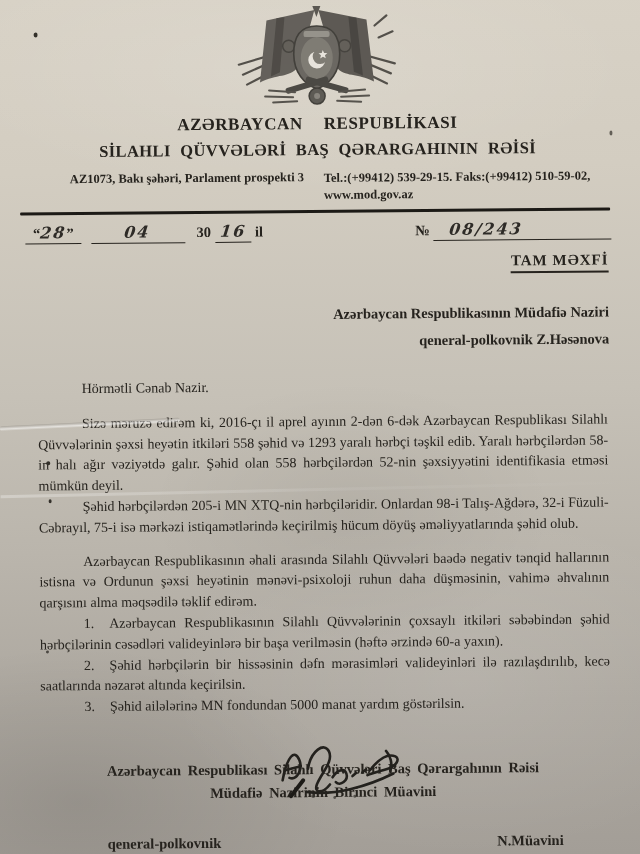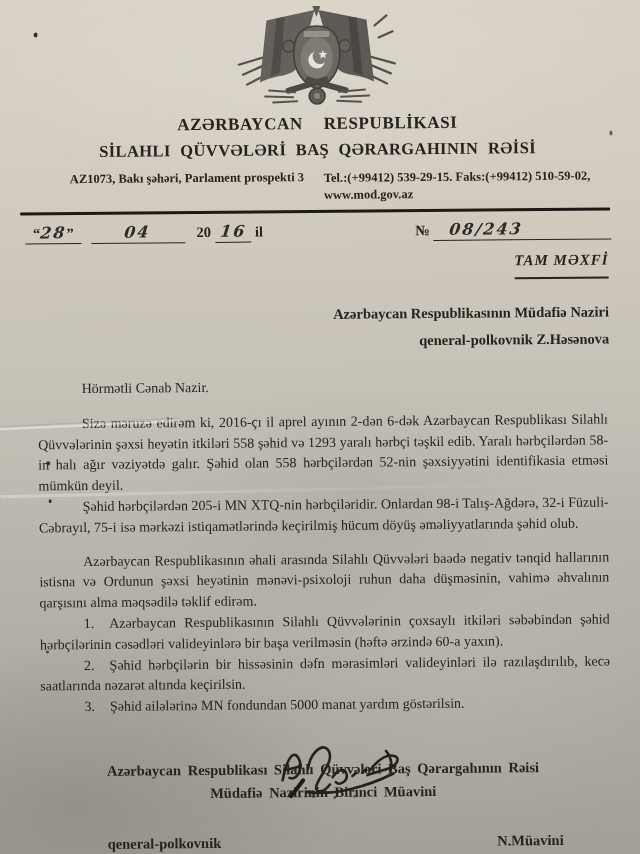--- a/index.html
+++ b/index.html
@@ -46,21 +46,21 @@
   }
   .ufield{display:inline-block;border-bottom:1.6px solid var(--ink);text-align:center;padding:0 4px 1px;}
   .u-day{min-width:48px;}
   .u-month{min-width:86px;margin-left:6px;margin-right:8px;}
   .u-year{min-width:28px;margin:0 4px;}
   .u-num{min-width:158px;text-align:left;padding-left:16px;}
   .classification{
     text-align:right;padding-right:30px;margin-top:12px;
     font-weight:bold;font-size:15px;letter-spacing:1px;
   }
-  .classification span{border-bottom:2px solid var(--ink);padding-bottom:9px;font-style:italic;}
+  .classification span{border-bottom:2px solid var(--ink);padding-bottom:3px;}
   
   .addressee{
     text-align:right;padding-right:30px;margin-top:30px;
     font-weight:bold;font-size:14.5px;line-height:27px;
   }
   
   .letter-body{padding:0 32px 0 38px;font-size:14px;line-height:20.8px;}
   .salutation{margin-top:22px;text-indent:44px;}
   .para{text-align:justify;text-indent:44px;margin:0;}
   .para.gap{margin-top:13px;}
@@ -159,21 +159,21 @@
       <div>www.mod.gov.az</div>
     </div>
   </div>
 
   <div class="rule"></div>
 
   <div class="meta-row">
     <div>
       <span class="ufield u-day"><span>“</span><span class="hand">28</span><span>”</span></span>
       <span class="ufield u-month"><span class="hand">04</span></span>
-      <span>20</span><span class="ufield u-year"><span class="hand">16</span></span><span>il</span>
+      <span>30</span><span class="ufield u-year"><span class="hand">16</span></span><span>il</span>
     </div>
     <div>
       <span>№</span>
       <span class="ufield u-num"><span class="hand">08/243</span></span>
     </div>
   </div>
 
   <div class="classification">
     <span>TAM MƏXFİ</span>
   </div>

